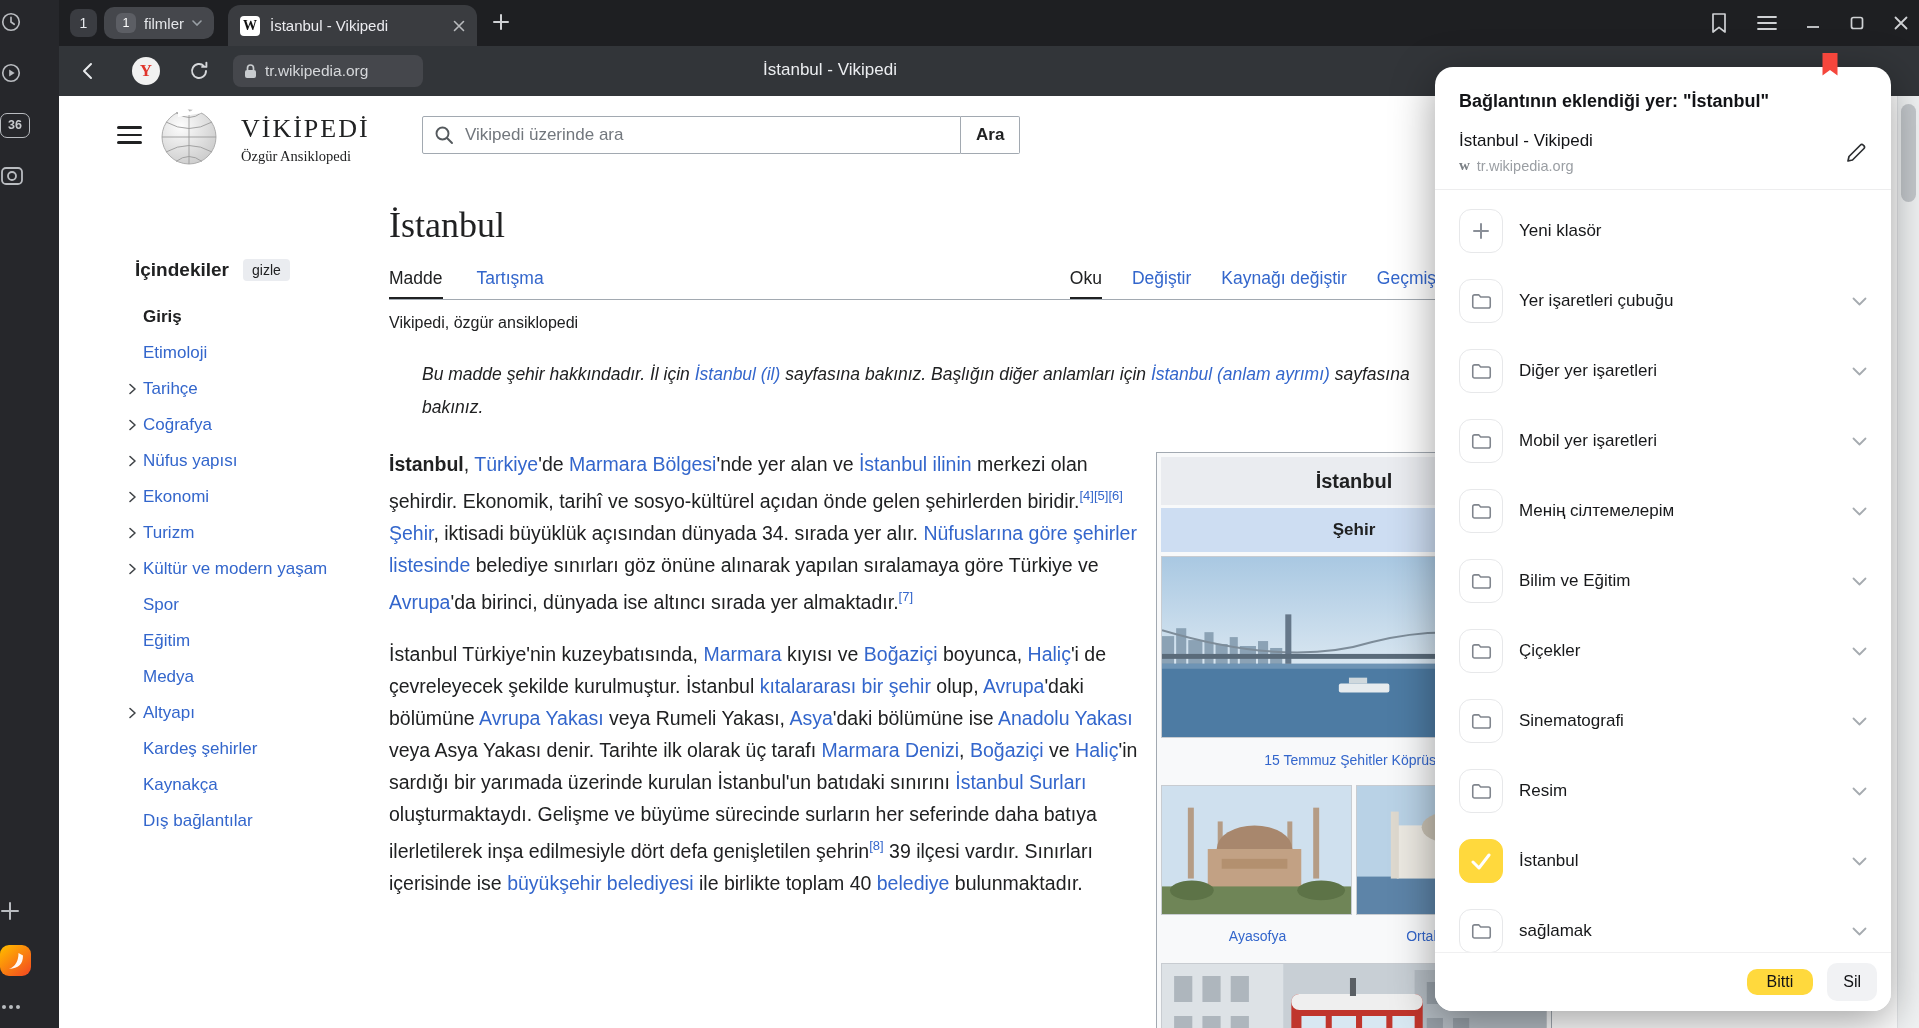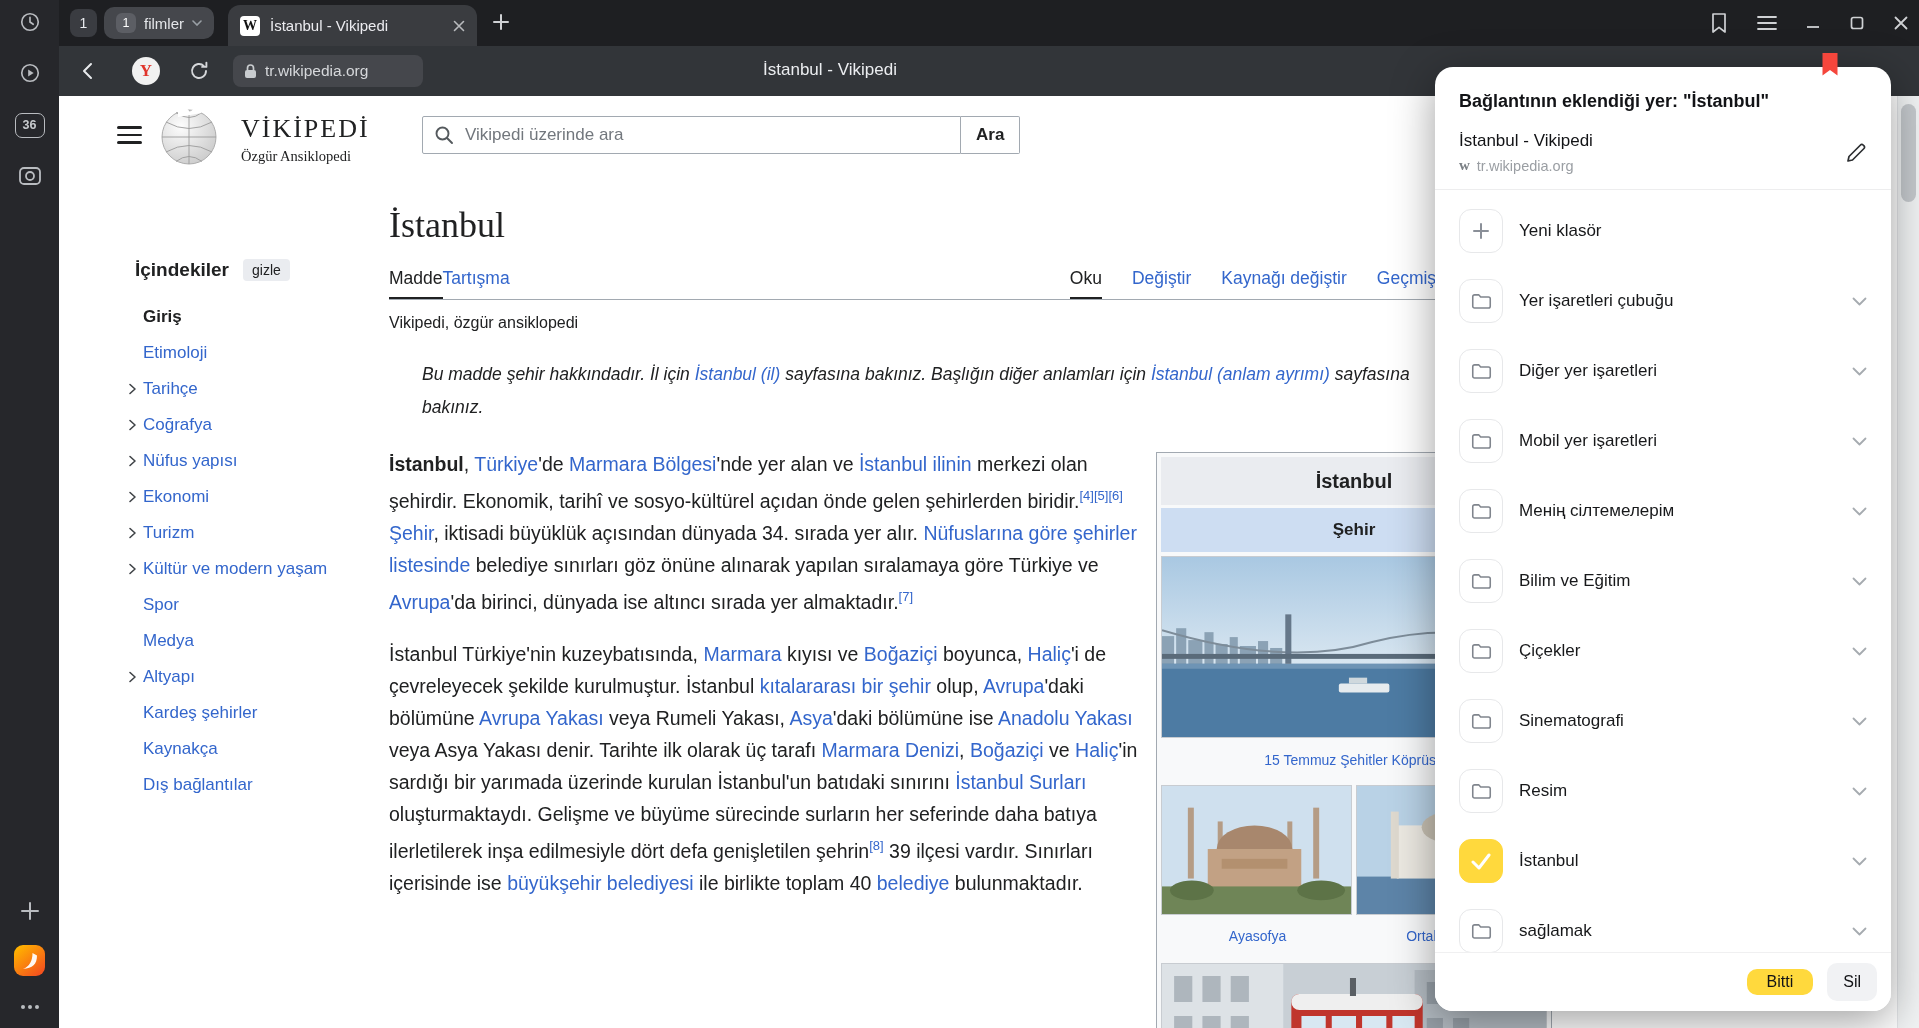--- a/index.html
+++ b/index.html
@@ -2,21 +2,21 @@
 <html style="--accent: #ffd93d; --link: #3366cc; --flag: #f5463c;"><head>
 <meta charset="utf-8">
 <style>
   *{margin:0;padding:0;box-sizing:border-box}
   html,body{width:1919px;height:1028px;overflow:hidden}
   body{font-family:"Liberation Sans","DejaVu Sans",sans-serif;background:#202124;color:#202122}
   .screen{position:relative;width:1919px;height:1028px;overflow:hidden;background:#fff}
 
   
   .rail{position:absolute;left:0;top:0;width:59px;height:1028px;background:#26272b;z-index:40}
-  .ric{position:absolute;left:0;width:59px;display:flex;justify-content:center;align-items:center;color:#b9bcc0;cursor:pointer}
+  .ric{position:absolute;left:0;width:59px;display:flex;align-items:center;color:#b9bcc0;cursor:pointer}
   .rail-counter{width:30px;height:25px;border:1.7px solid #b9bcc0;border-radius:7px;font-size:12.5px;font-weight:700;display:flex;align-items:center;justify-content:center;color:#c7cacd}
   .rail-logo{width:31px;height:31px;border-radius:9px;background:linear-gradient(140deg,#ffb300 10%,#f4511e 90%);position:relative;overflow:hidden}
   .rail-logo svg{position:absolute;left:0;top:0}
 
   .tabbar{position:absolute;left:59px;top:0;right:0;height:46px;background:#1e1f22;z-index:35}
   .tgroup-badge{position:absolute;left:11px;top:9px;width:27px;height:28px;background:#3a3c41;border-radius:8px;color:#e8eaed;font-size:14px;display:flex;align-items:center;justify-content:center;cursor:pointer}
   .tgroup-pill{position:absolute;left:45px;top:7px;height:32px;background:#45474c;border-radius:10px;display:flex;align-items:center;gap:8px;padding:0 12px;cursor:pointer}
   .tg-chip{width:20px;height:20px;background:#5c5e64;border-radius:6px;color:#fff;font-size:12.5px;display:flex;align-items:center;justify-content:center}
   .tg-label{color:#e4e6e9;font-size:15px}
   .tab-active{position:absolute;left:169px;top:5px;width:249px;height:41px;background:#3a3c40;border-radius:12px 12px 0 0;display:flex;align-items:center;gap:10px;padding:0 12px;cursor:pointer}
@@ -58,21 +58,21 @@
   .toc-hide{background:#eaecf0;border-radius:4px;font-size:14px;color:#202122;padding:3px 9px;cursor:pointer}
   .toc-list{margin-top:18px}
   .toc-item{display:flex;align-items:center;height:36px;cursor:pointer}
   .toc-chev{width:22px;display:flex;justify-content:center;flex:none}
   .toc-label{font-size:17px;color:var(--link,#3366cc)}
   .toc-bold{color:#202122;font-weight:700}
 
   .article{position:absolute;left:330px;top:108px;width:1163px}
   .a-title{font-family:"Liberation Serif","DejaVu Serif",serif;font-size:36px;font-weight:400;color:#202122;height:48px}
   .tabs-row{display:flex;margin-top:16px;border-bottom:1px solid #a2a9b1}
-  .tabs-left{display:flex;}
+  .tabs-left{display:flex;gap:34px}
   .tabs-right{margin-left:auto;display:flex;gap:30px;padding-right:112px}
   .atab{font-size:17.5px;color:var(--link,#3366cc);padding-bottom:10px;cursor:pointer}
   .atab-on{color:#202122;box-shadow:inset 0 -2px 0 #202122}
   .tagline{margin-top:14px;font-size:16px;color:#202122}
   .hatnote{margin:26px 0 24px 33px;width:1050px;font-style:italic;font-size:17.5px;line-height:33px}
   .hatnote .wlink{font-style:italic}
   .article-body{margin-top:6px;font-size:19.5px;line-height:32px}
   .article-body p{margin-bottom:21px}
   .wlink{color:var(--link,#3366cc);text-decoration:none;cursor:pointer}
   sup.ref{color:var(--link,#3366cc);font-size:13px;cursor:pointer}
@@ -324,20 +324,28 @@
     </span>
     <span class="toc-label">Kültür ve modern yaşam</span>
   </div>
           <div class="toc-item">
     <span class="toc-chev" style="visibility: hidden;">
       <svg width="11" height="12" viewBox="0 0 11 12">
                 <path d="M3 1.5l5 4.5-5 4.5" fill="none" stroke="#404448" stroke-width="1.6" stroke-linecap="round" stroke-linejoin="round"></path>
               </svg>
     </span>
     <span class="toc-label">Spor</span>
+  </div>
+          <div class="toc-item">
+    <span class="toc-chev" style="visibility: hidden;">
+      <svg width="11" height="12" viewBox="0 0 11 12">
+                <path d="M3 1.5l5 4.5-5 4.5" fill="none" stroke="#404448" stroke-width="1.6" stroke-linecap="round" stroke-linejoin="round"></path>
+              </svg>
+    </span>
+    <span class="toc-label">Eğitim</span>
   </div>
           <div class="toc-item">
     <span class="toc-chev" style="visibility: hidden;">
       <svg width="11" height="12" viewBox="0 0 11 12">
                 <path d="M3 1.5l5 4.5-5 4.5" fill="none" stroke="#404448" stroke-width="1.6" stroke-linecap="round" stroke-linejoin="round"></path>
               </svg>
     </span>
     <span class="toc-label">Medya</span>
   </div>
           <div class="toc-item">

